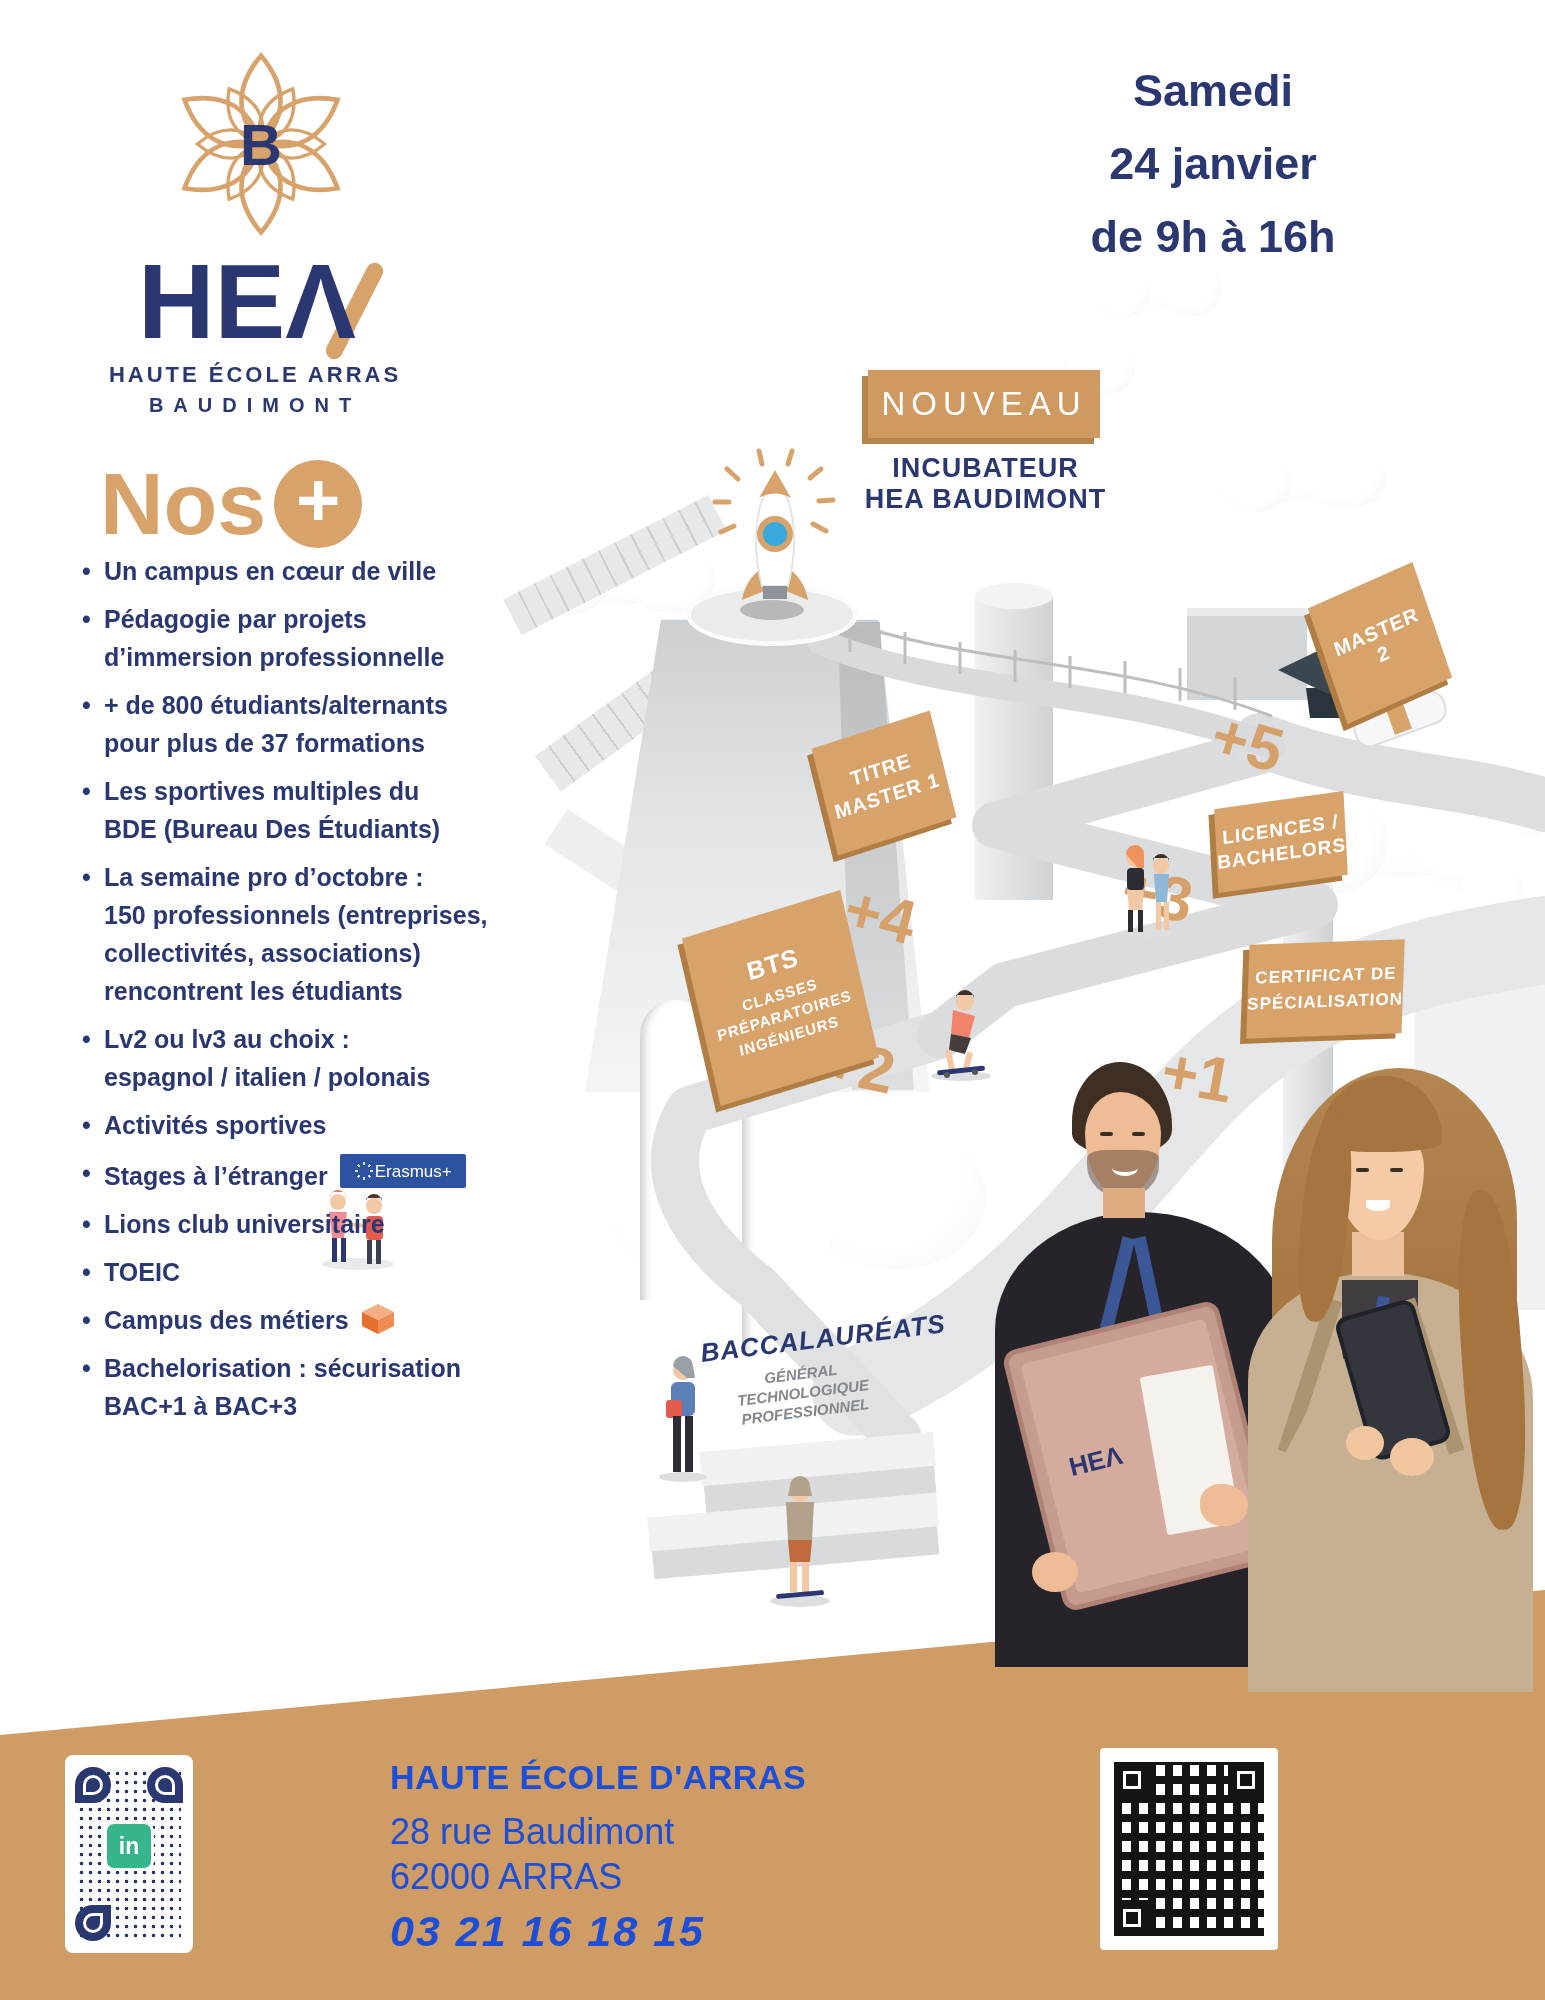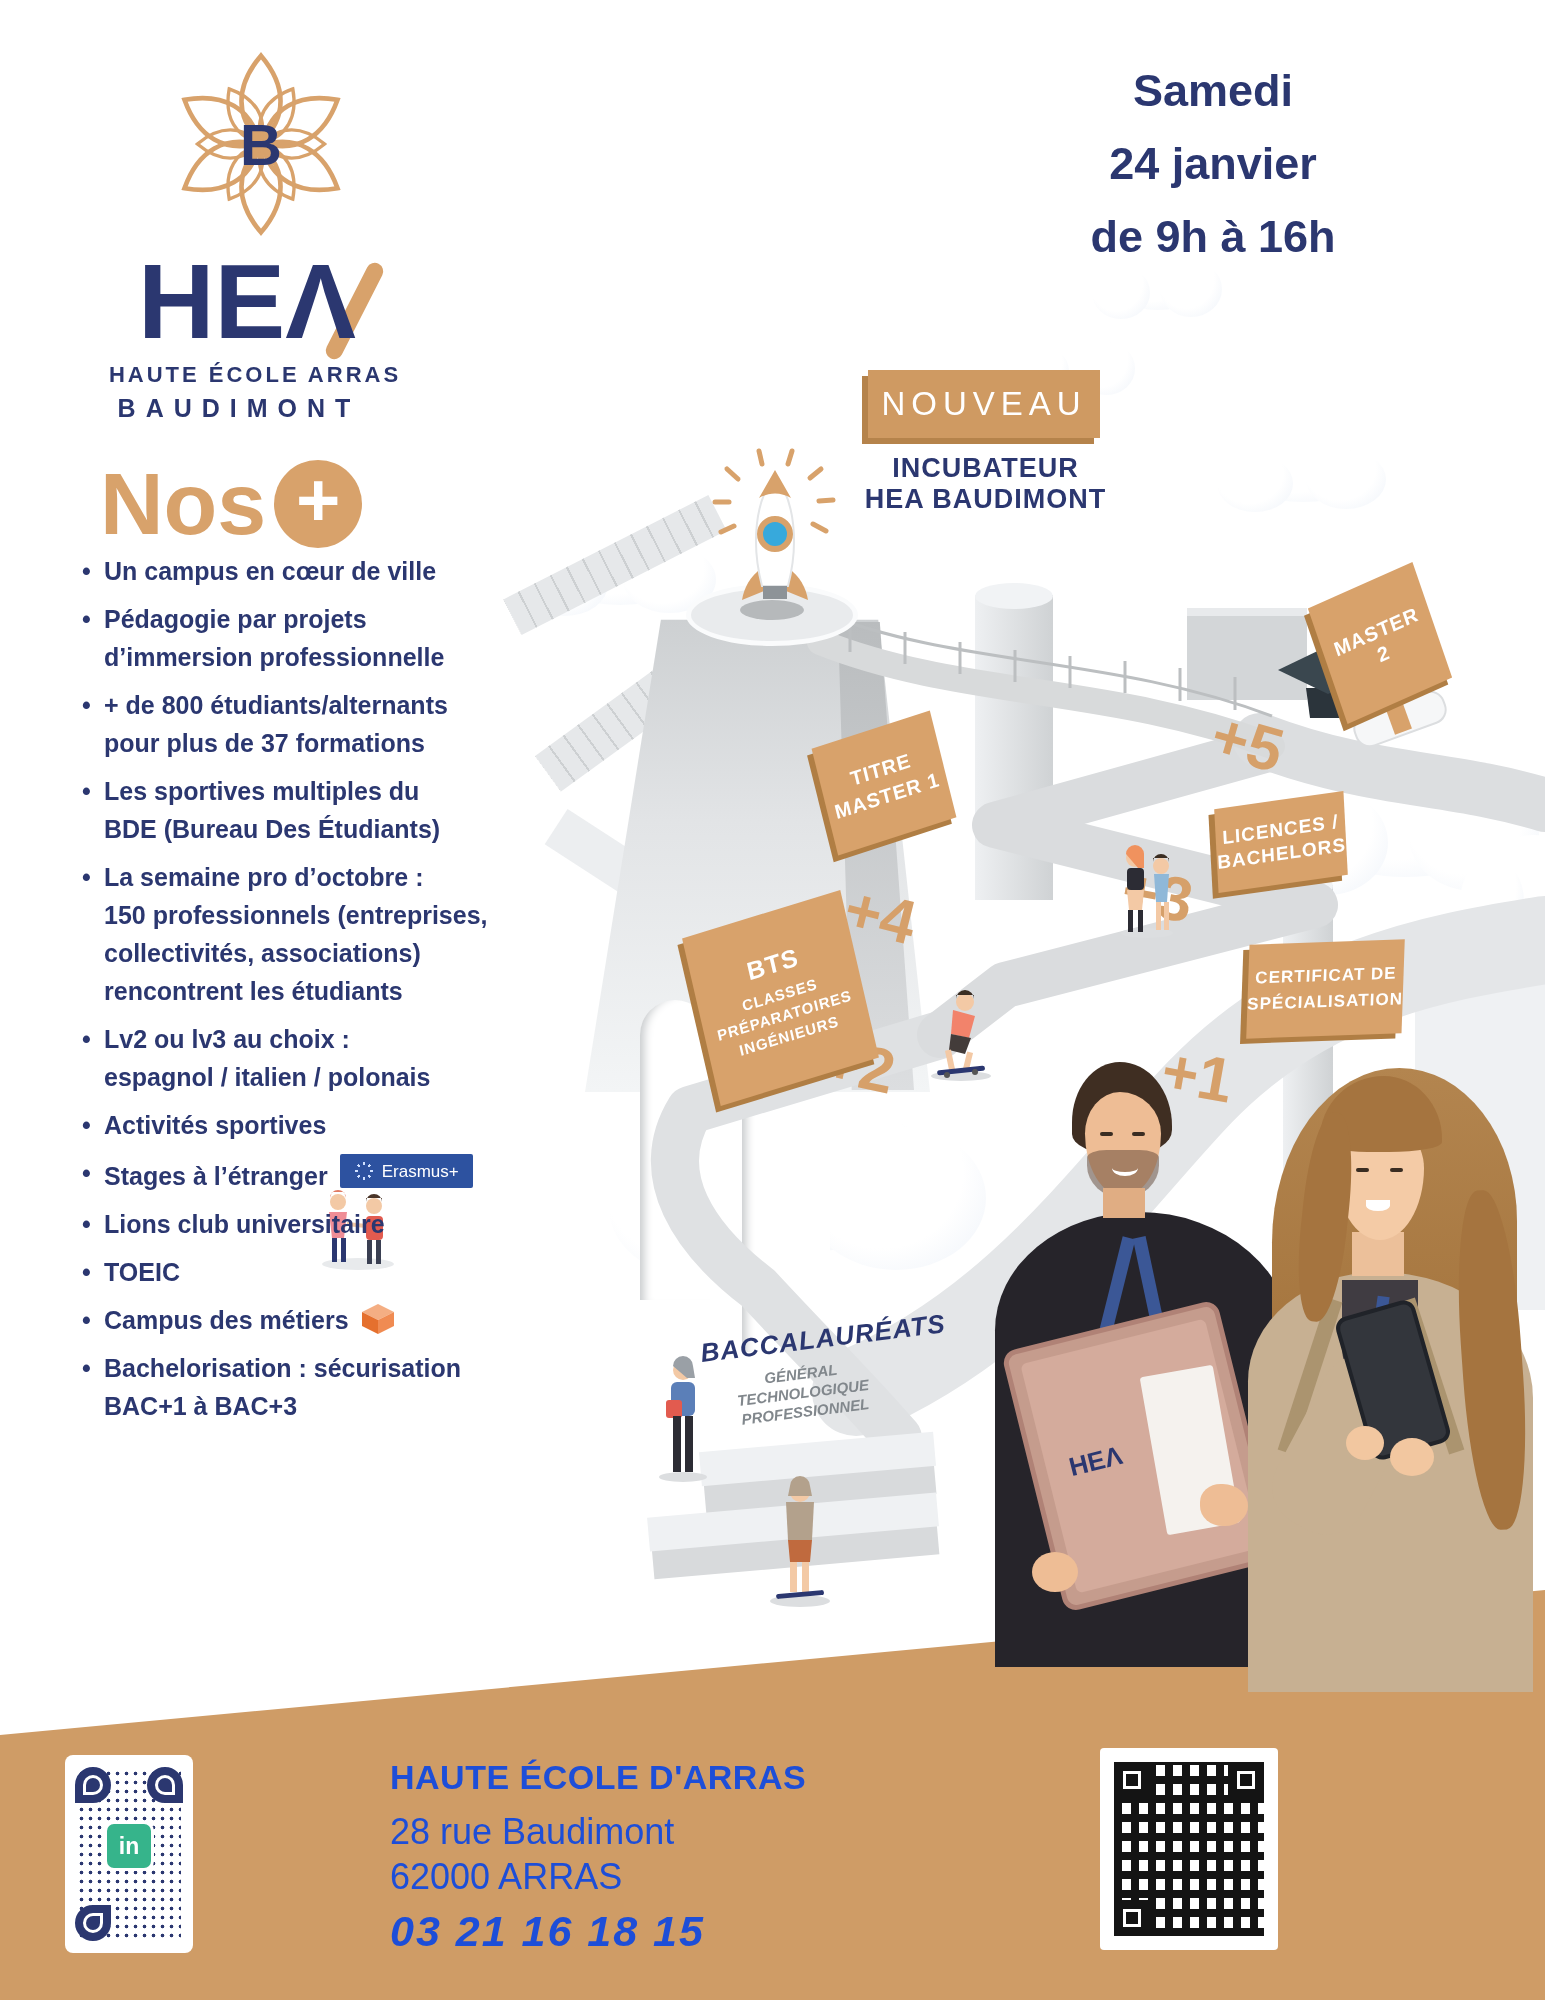--- a/index.html
+++ b/index.html
@@ -8,21 +8,21 @@
   .a{position:absolute;}
   .pre{white-space:pre-line;}
 
   
   .flower{left:168px;top:38px;width:186px;height:212px;}
   .monogram{left:168px;top:38px;width:186px;height:212px;display:flex;align-items:center;justify-content:center;
     font-size:58px;font-weight:800;color:#2b3770;}
   .wordmark{left:138px;top:248px;width:260px;font-size:106px;font-weight:800;letter-spacing:0px;line-height:1;z-index:2;}
   .word-slash{left:346px;top:258px;width:17px;height:106px;background:#d8a26b;border-radius:9px;transform:rotate(27deg);z-index:1;}
   .school1{left:80px;top:362px;width:350px;text-align:center;font-size:22px;font-weight:700;letter-spacing:3px;}
-  .school2{left:64px;top:394px;width:350px;text-align:center;font-size:25px;font-weight:700;letter-spacing:10px;}
+  .school2{left:80px;top:394px;width:350px;text-align:center;font-size:20px;font-weight:700;letter-spacing:10px;}
 
   
   .title{left:588px;top:46px;width:430px;font-size:46px;font-weight:700;line-height:89px;}
   .date{left:1048px;top:54px;width:330px;text-align:center;font-size:45px;font-weight:700;line-height:73px;}
 
   
   .nouveau{left:868px;top:370px;width:232px;height:68px;background:#cf9a62;color:#fff;
     display:flex;align-items:center;justify-content:center;font-size:33px;letter-spacing:6px;
     box-shadow:-6px 6px 0 #b5834b;z-index:2;}
   .incub{left:858px;top:453px;width:255px;text-align:center;font-size:27px;font-weight:800;
@@ -32,21 +32,21 @@
   .nos{left:100px;top:460px;display:flex;align-items:center;gap:8px;z-index:2;}
   .nos-word{font-size:88px;font-weight:800;color:#d8a26b;line-height:1;}
   .plus-badge{width:88px;height:88px;border-radius:50%;background:#d8a26b;color:#fff;display:flex;
     align-items:center;justify-content:center;font-size:76px;font-weight:800;line-height:1;padding-bottom:8px;box-sizing:border-box;}
 
   
   .features{left:80px;top:552px;width:445px;margin:0;padding:0;list-style:none;font-size:25px;font-weight:700;
     line-height:38px;z-index:2;}
   .features li{position:relative;padding-left:24px;margin-bottom:10px;}
   .features li::before{content:"\2022";position:absolute;left:2px;top:0;color:#2b3770;}
-  .erasmus{display:inline-flex;align-items:center;gap:8px;vertical-align:4px;margin-left:12px;background:#2d52a0;
+  .erasmus{display:inline-flex;align-items:center;gap:1px;vertical-align:4px;margin-left:12px;background:#2d52a0;
     color:#fff;font-size:17px;font-weight:400;padding:7px 14px;border-radius:2px;line-height:1;}
   .eu{width:20px;height:20px;border-radius:50%;background:
       radial-gradient(circle 1.4px at 50% 12%,#cfe0ff 99%,transparent),
       radial-gradient(circle 1.4px at 77% 23%,#cfe0ff 99%,transparent),
       radial-gradient(circle 1.4px at 88% 50%,#cfe0ff 99%,transparent),
       radial-gradient(circle 1.4px at 77% 77%,#cfe0ff 99%,transparent),
       radial-gradient(circle 1.4px at 50% 88%,#cfe0ff 99%,transparent),
       radial-gradient(circle 1.4px at 23% 77%,#cfe0ff 99%,transparent),
       radial-gradient(circle 1.4px at 12% 50%,#cfe0ff 99%,transparent),
       radial-gradient(circle 1.4px at 23% 23%,#cfe0ff 99%,transparent);}

